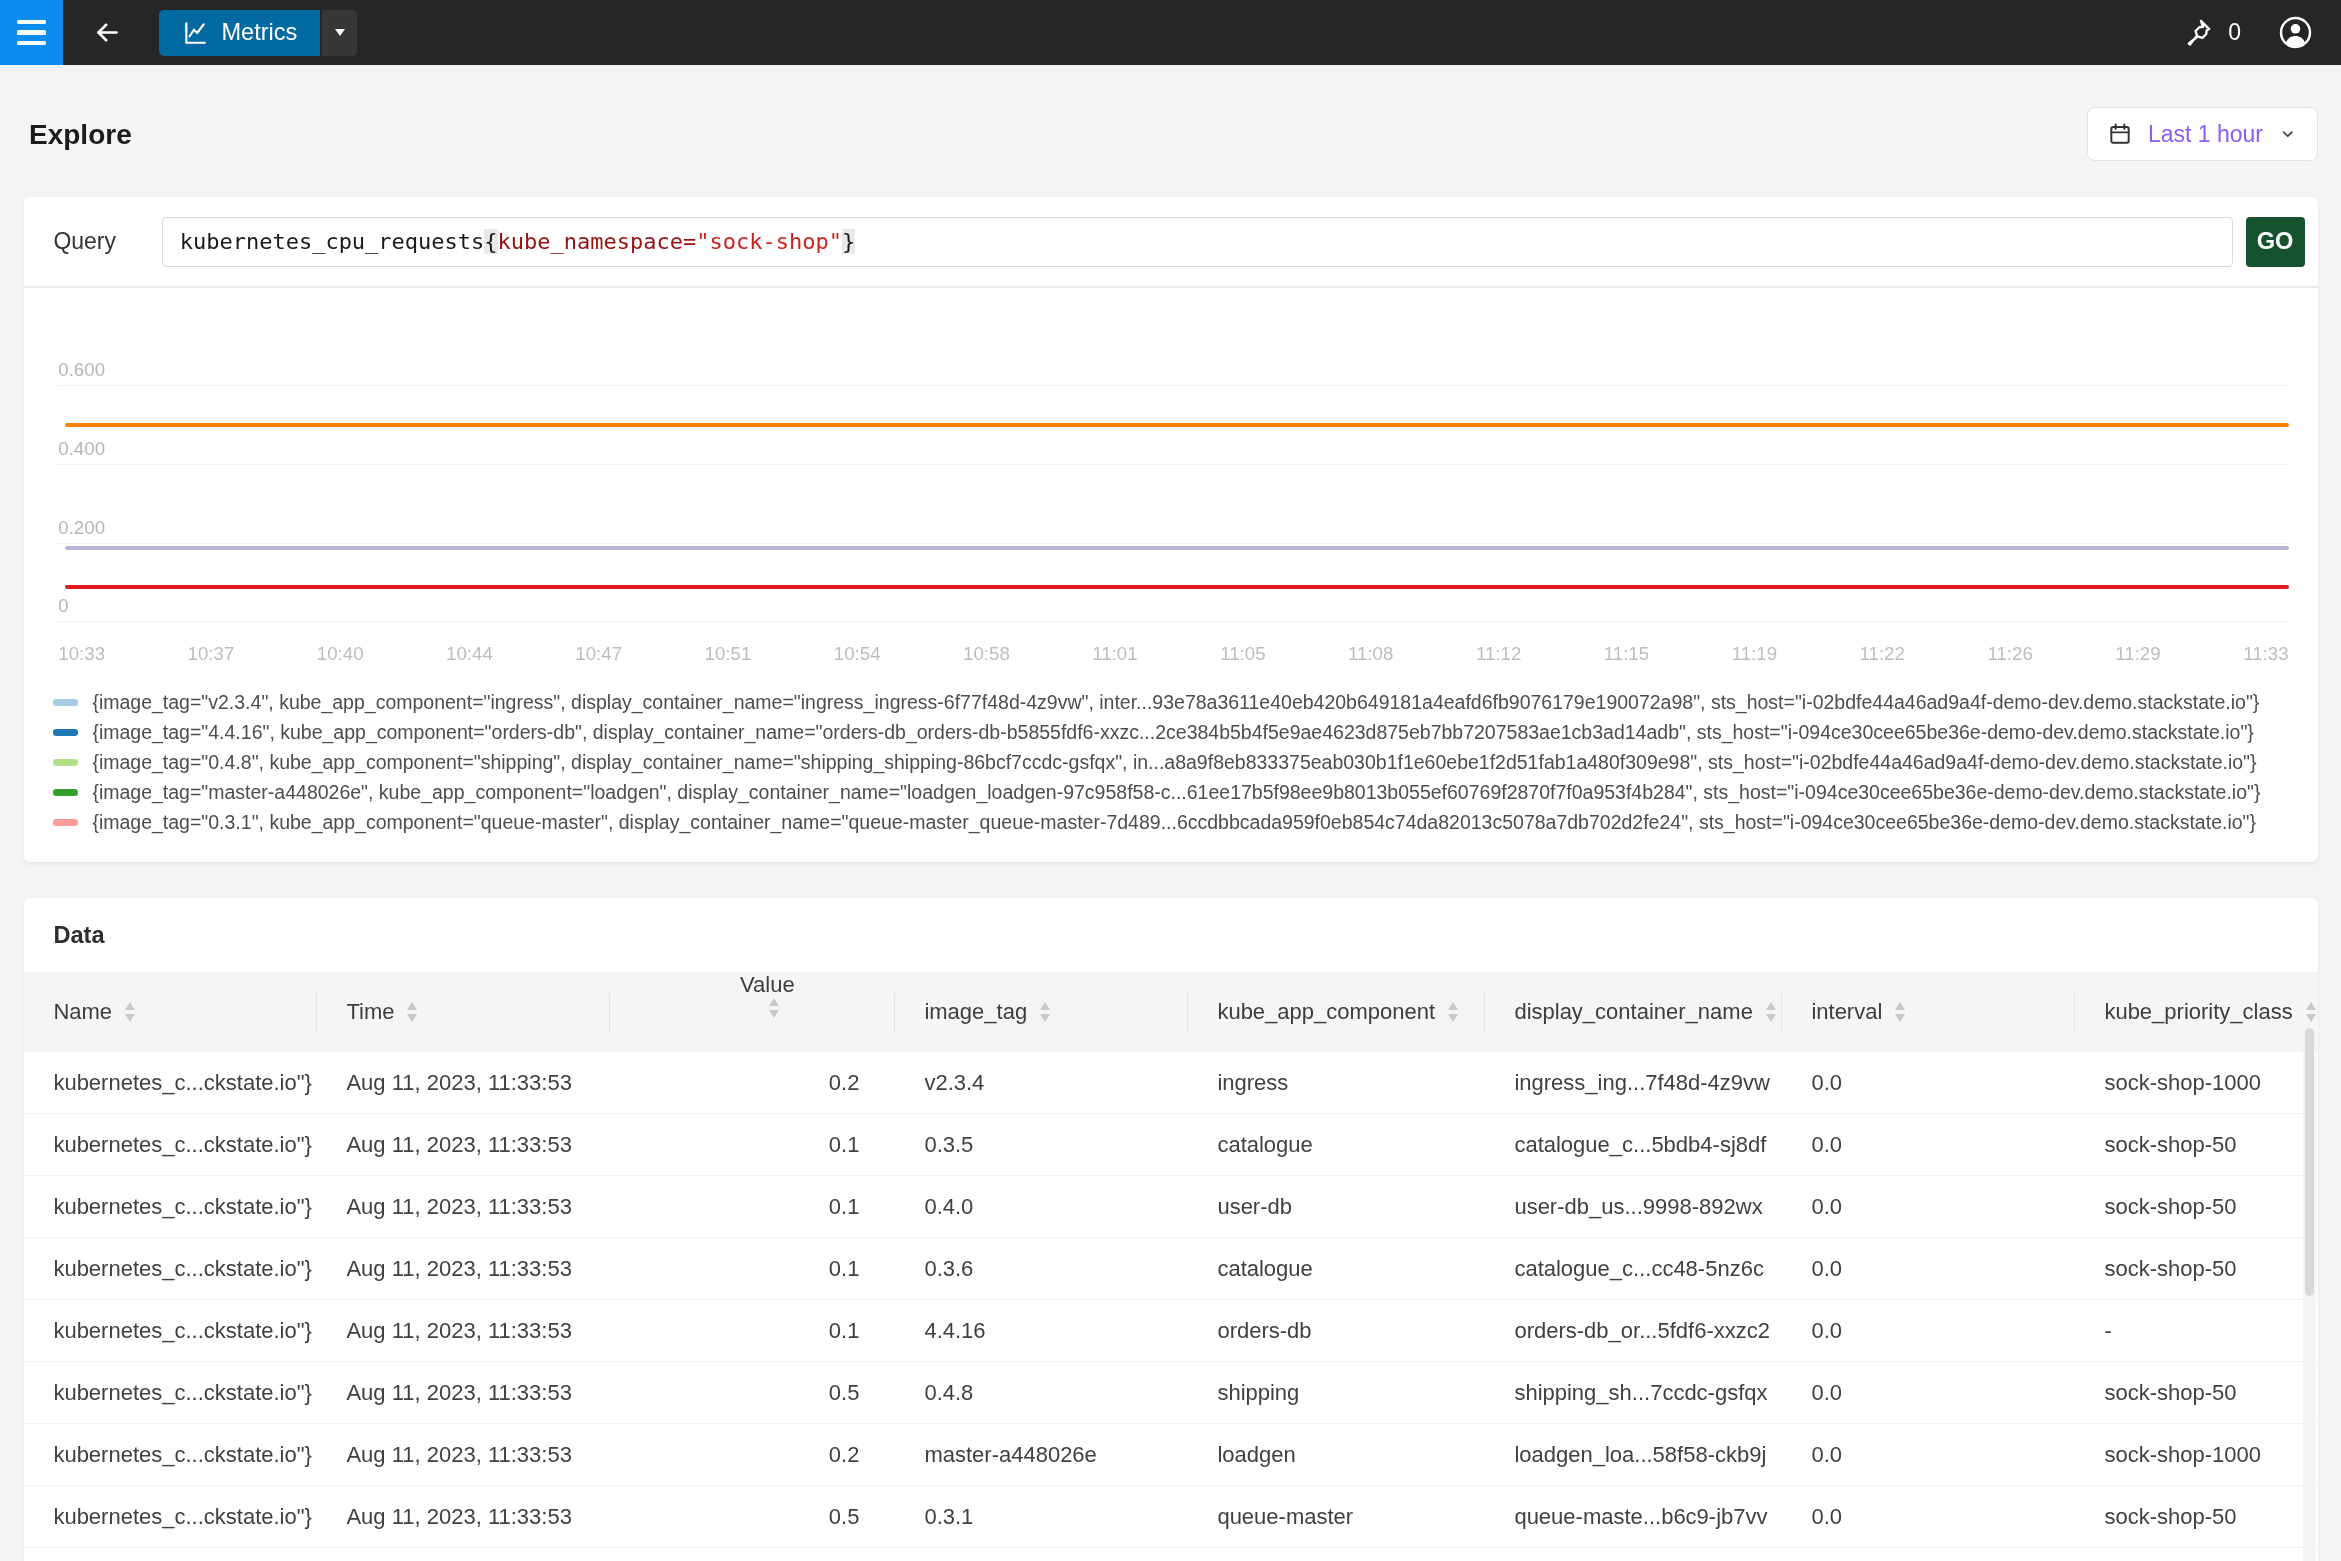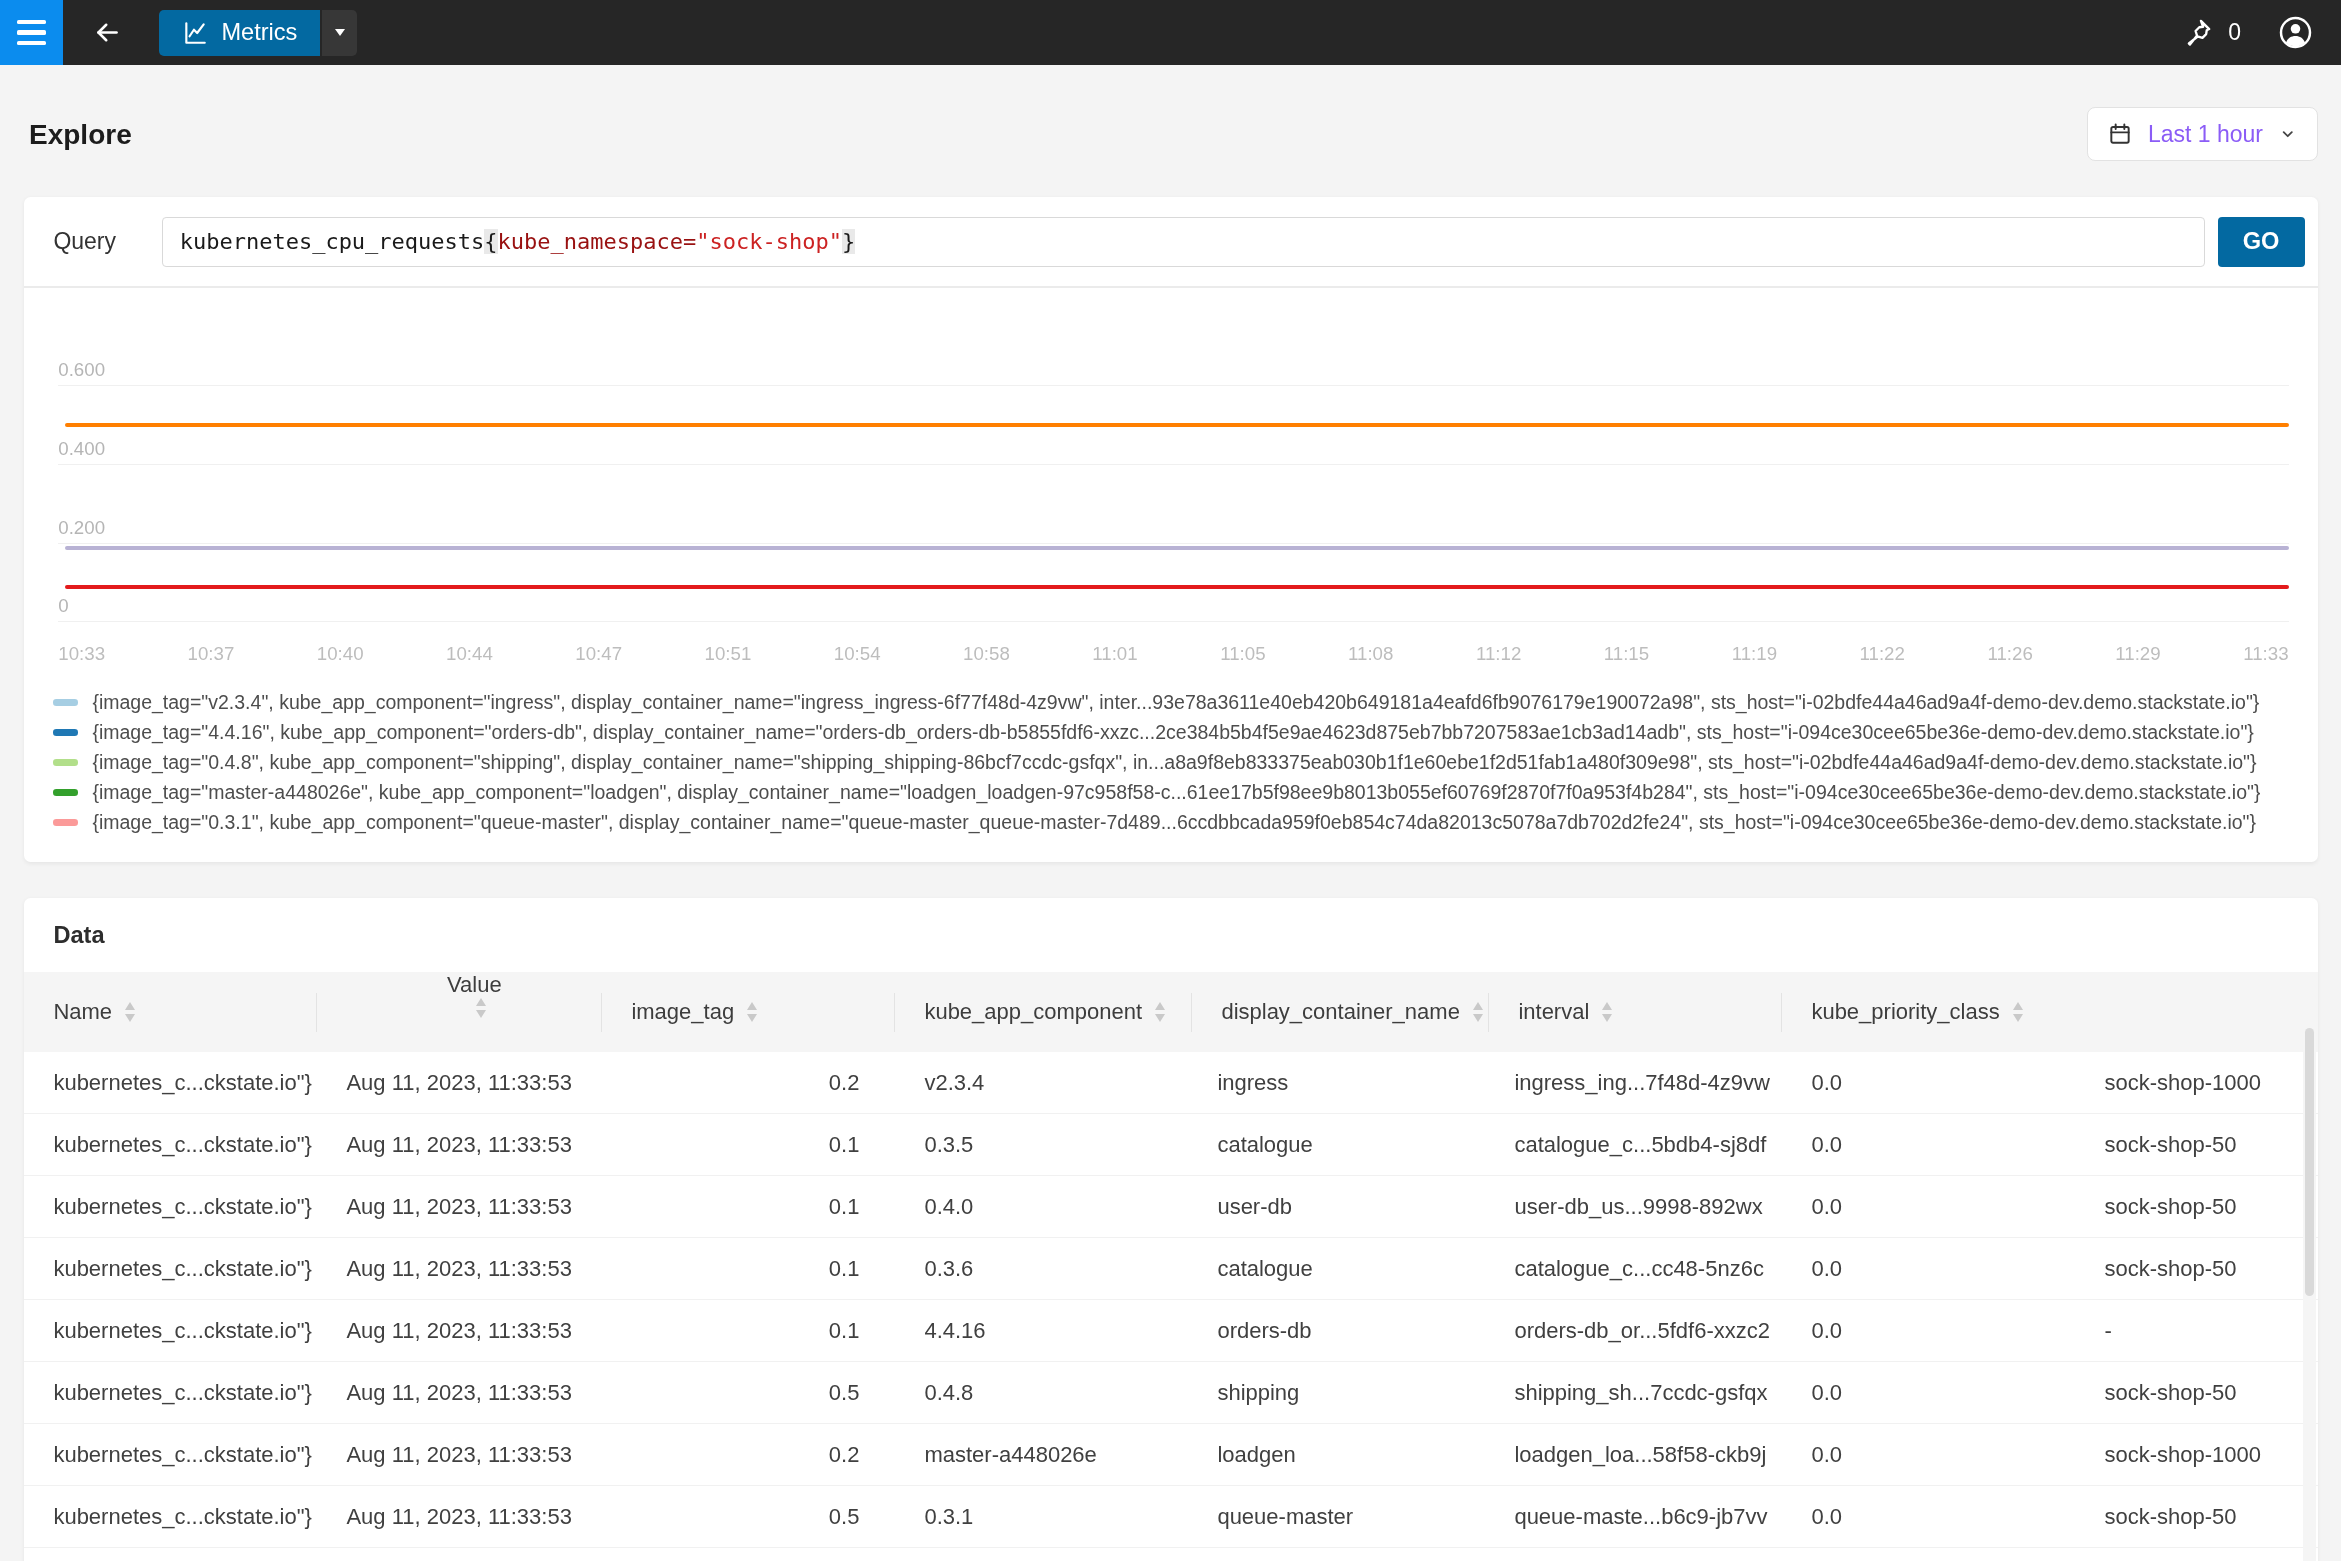--- a/index.html
+++ b/index.html
@@ -36,21 +36,21 @@
 
   
   .query-row { display:flex; align-items:center; padding:19.5px 13px 19.5px 29px; }
   .query-label { width:109px; font-size:23px; color:#333; }
   .query-input { flex:1; height:50px; border:1.6px solid #d9d9d9; border-radius:4.1px; background:#fff;
                  display:flex; align-items:center; padding:0 16.3px;
                  font-family:"DejaVu Sans Mono", monospace; font-size:22px; color:#1a1a1a; cursor:text; }
   .tok-brace { background:#e9e9e9; color:#1a1a1a; }
   .tok-label { color:#991111; }
   .tok-string { color:#cc2222; }
-  .go-btn { width:87px; height:50px; margin-left:13px; background:#0369a1; color:#fff; border:none;
+  .go-btn { width:59px; height:50px; margin-left:13px; background:#14532d; color:#fff; border:none;
             border-radius:4.1px; font-size:23.6px; font-weight:bold; cursor:pointer; font-family:inherit; }
 
   .hdivider { height:1.6px; background:#ebebeb; }
 
   
   .chart-section { padding:28px 29px 24.4px 29px; }
   .chart-head { display:flex; align-items:center; justify-content:space-between; height:28px; }
   .chart-title { font-size:23.6px; font-weight:600; color:#2d2d2d; }
   .chart-paging { font-size:22px; color:#2f2f2f; display:flex; align-items:center; gap:24.4px; }
   .show-next { color:#1b90ff; cursor:pointer; text-decoration:none; }
@@ -229,20 +229,27 @@
   <section class="card data-card">
     <h2 class="data-title">Data</h2>
     <div class="thead" id="thead">
         <div class="th c0">
           <span>Name</span>
           <span class="sort">
             <span class="up"></span>
             <span class="dn"></span>
           </span>
         </div>
+        <div class="th c1">
+          <span>Time</span>
+          <span class="sort">
+            <span class="up"></span>
+            <span class="dn"></span>
+          </span>
+        </div>
         <div class="th c2">
           <span>Value</span>
           <span class="sort">
             <span class="up"></span>
             <span class="dn"></span>
           </span>
         </div>
         <div class="th c3">
           <span>image_tag</span>
           <span class="sort">

